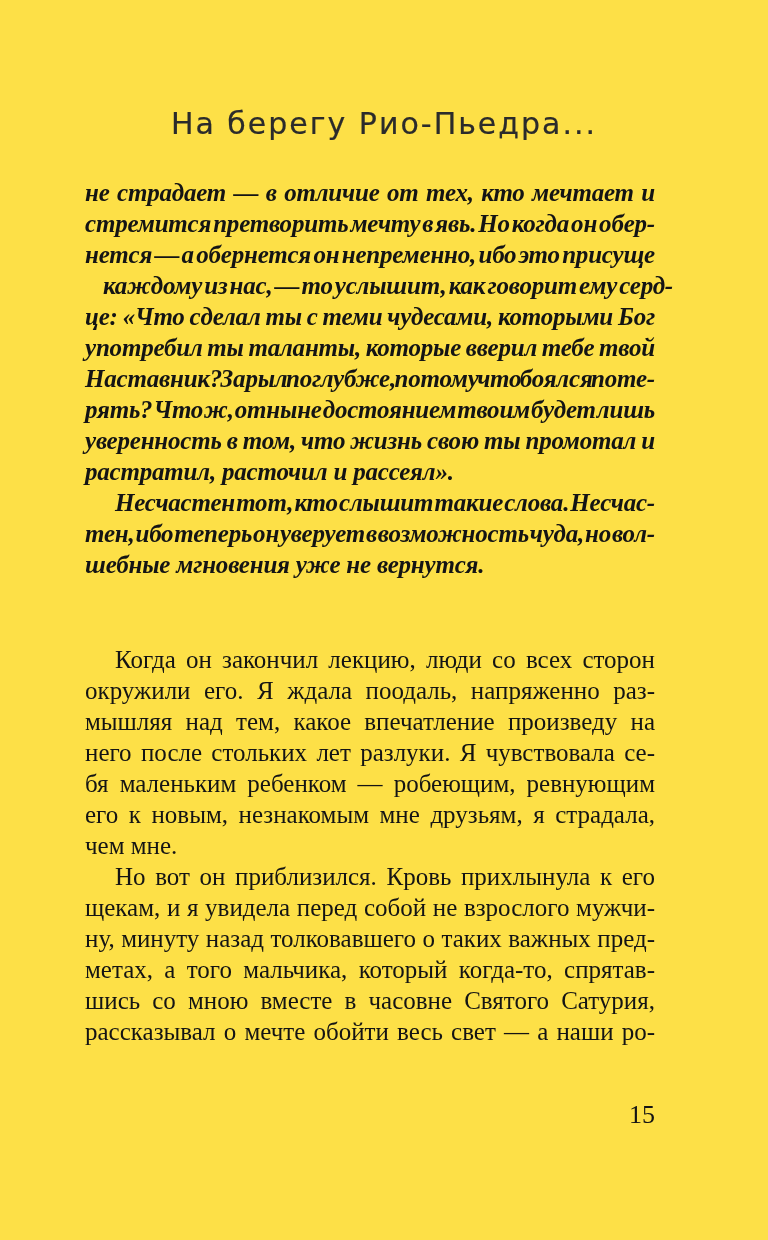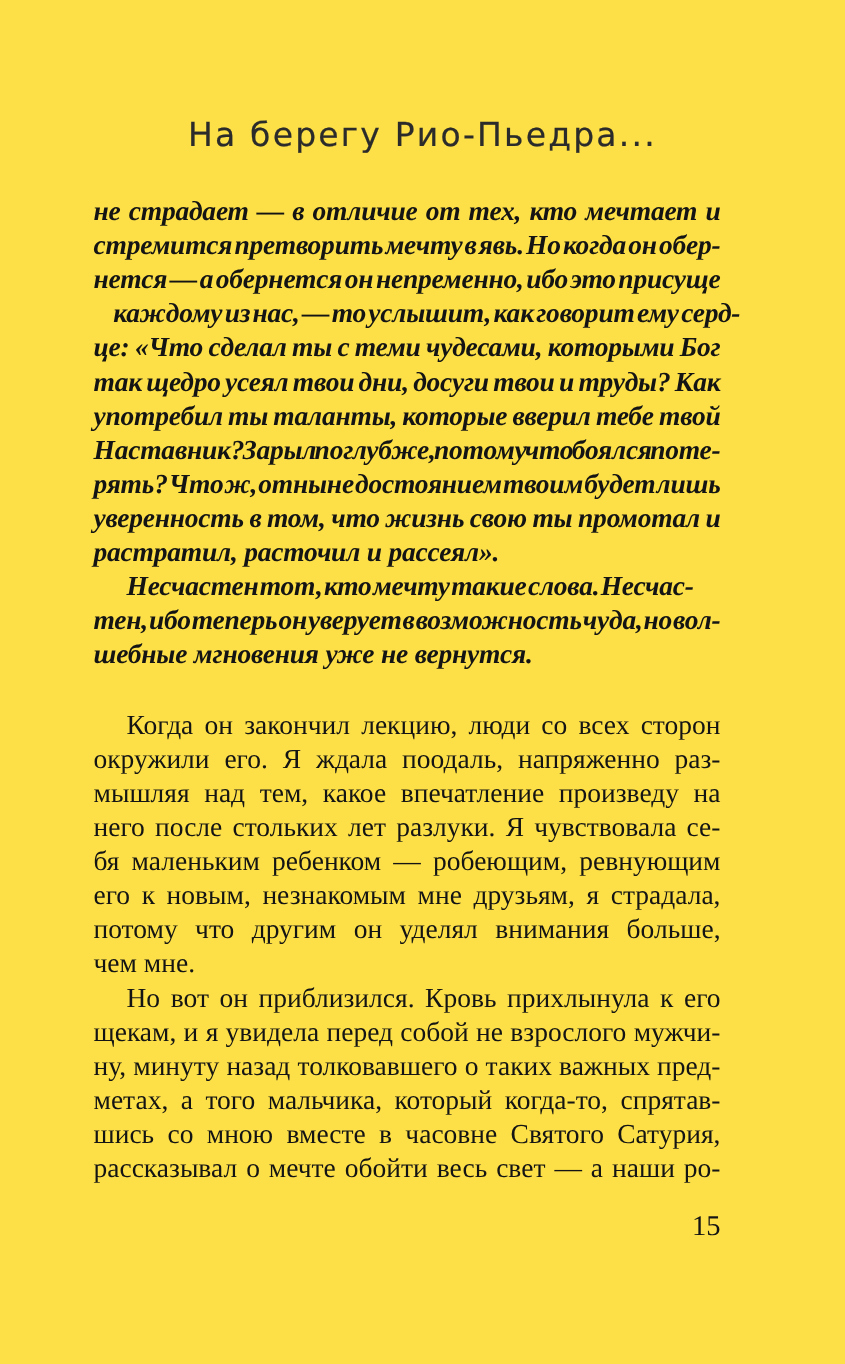--- a/index.html
+++ b/index.html
@@ -73,39 +73,37 @@
 
 <div class="book-page">
   <div class="running-header">На берегу Рио-Пьедра...</div>
 
   <div id="italic-block" class="text-block">
       <div class="line jst"><span class="line-text" style="word-spacing: 1.39236px;">не страдает — в отличие от тех, кто мечтает и</span></div>
       <div class="line jst"><span class="line-text" style="word-spacing: -4.05078px;">стремится претворить мечту в явь. Но когда он обер-</span></div>
       <div class="line jst"><span class="line-text" style="word-spacing: -3.70508px;">нется — а обернется он непременно, ибо это присуще</span></div>
       <div class="line jst"><span class="line-text" style="word-spacing: -3.95486px; margin-left: 18px;">каждому из нас, — то услышит, как говорит ему серд-</span></div>
       <div class="line jst"><span class="line-text" style="word-spacing: -1.13281px;">це: «Что сделал ты с теми чудесами, которыми Бог</span></div>
-      <div class="line jst"><span class="line-text" style="word-spacing: -2.11458px;">так щедро усеял твои дни, досуги твои и труды? Как</span></div>
       <div class="line jst"><span class="line-text" style="word-spacing: -1.33333px;">употребил ты таланты, которые вверил тебе твой</span></div>
       <div class="line jst"><span class="line-text" style="word-spacing: -7.55729px;">Наставник? Зарыл поглубже, потому что боялся поте-</span></div>
       <div class="line jst"><span class="line-text" style="word-spacing: -5.06027px;">рять? Что ж, отныне достоянием твоим будет лишь</span></div>
       <div class="line jst"><span class="line-text" style="word-spacing: -0.992188px;">уверенность в том, что жизнь свою ты промотал и</span></div>
       <div class="line"><span class="line-text" style="word-spacing: 0px; font-style: italic;">растратил, расточил и рассеял».</span></div>
-      <div class="line indent jst"><span class="line-text" style="word-spacing: -4.875px;">Несчастен тот, кто мечту такие слова. Несчас-</span></div>
+      <div class="line indent jst"><span class="line-text" style="word-spacing: -4.875px;">Несчастен тот, кто слышит такие слова. Несчас-</span></div>
       <div class="line jst"><span class="line-text" style="word-spacing: -5.15799px;">тен, ибо теперь он уверует в возможность чуда, но вол-</span></div>
       <div class="line"><span class="line-text" style="word-spacing: 0px;">шебные мгновения уже не вернутся.</span></div>
     </div>
 
   <div id="body-block" class="text-block">
       <div class="line indent jst"><span class="line-text" style="word-spacing: 3.93973px;">Когда он закончил лекцию, люди со всех сторон</span></div>
       <div class="line jst"><span class="line-text" style="word-spacing: 7.25521px;">окружили его. Я ждала поодаль, напряженно раз-</span></div>
       <div class="line jst"><span class="line-text" style="word-spacing: 7.01042px;">мышляя над тем, какое впечатление произведу на</span></div>
       <div class="line jst"><span class="line-text" style="word-spacing: 3.03348px;">него после стольких лет разлуки. Я чувствовала се-</span></div>
       <div class="line jst"><span class="line-text" style="word-spacing: 4.80625px;">бя маленьким ребенком — робеющим, ревнующим</span></div>
       <div class="line jst"><span class="line-text" style="word-spacing: 4.29018px;">его к новым, незнакомым мне друзьям, я страдала,</span></div>
-      <div class="line jst"><span class="line-text" style="word-spacing: 9.58333px;">потому что другим он уделял внимания больше,</span></div>
       <div class="line"><span class="line-text" style="word-spacing: 0px;">чем мне.</span></div>
       <div class="line indent jst"><span class="line-text" style="word-spacing: 3.37946px;">Но вот он приблизился. Кровь прихлынула к его</span></div>
       <div class="line jst"><span class="line-text" style="word-spacing: 0.400391px;">щекам, и я увидела перед собой не взрослого мужчи-</span></div>
       <div class="line jst"><span class="line-text" style="word-spacing: 0.25px;">ну, минуту назад толковавшего о таких важных пред-</span></div>
       <div class="line jst"><span class="line-text" style="word-spacing: 5.09115px;">метах, а того мальчика, который когда-то, спрятав-</span></div>
       <div class="line jst"><span class="line-text" style="word-spacing: 5.86161px;">шись со мною вместе в часовне Святого Сатурия,</span></div>
       <div class="line jst"><span class="line-text" style="word-spacing: 1.90972px;">рассказывал о мечте обойти весь свет — а наши ро-</span></div>
     </div>
 
   <div class="page-number">15</div>

